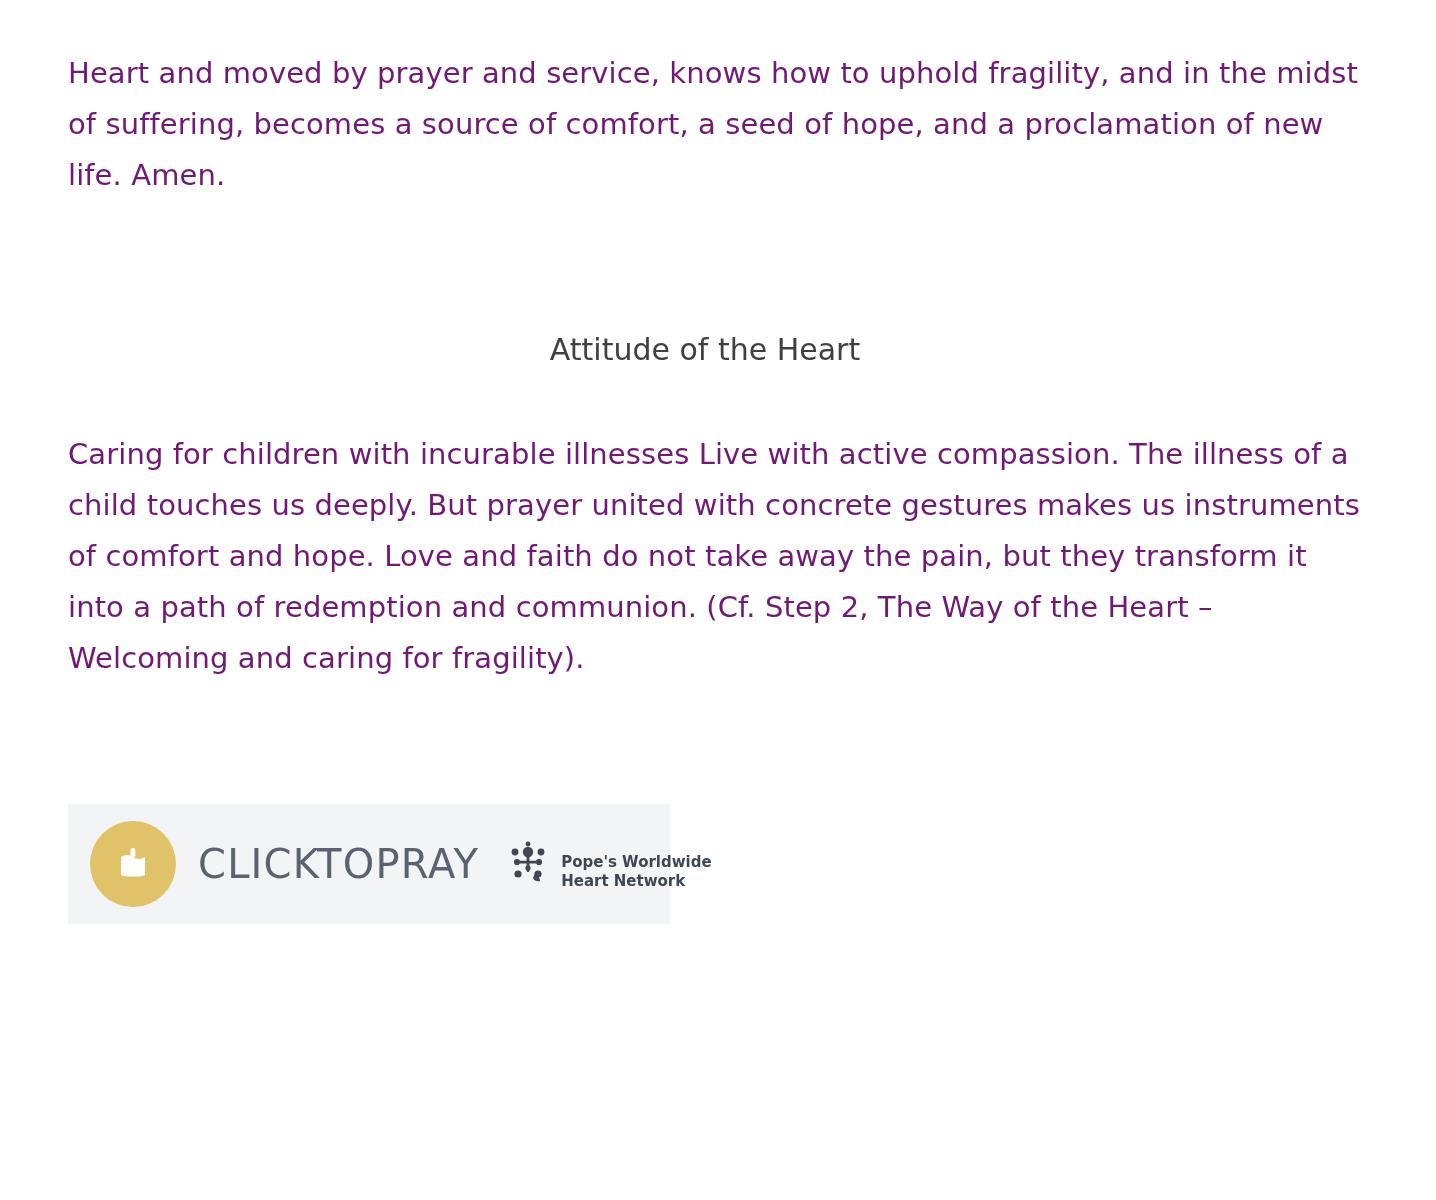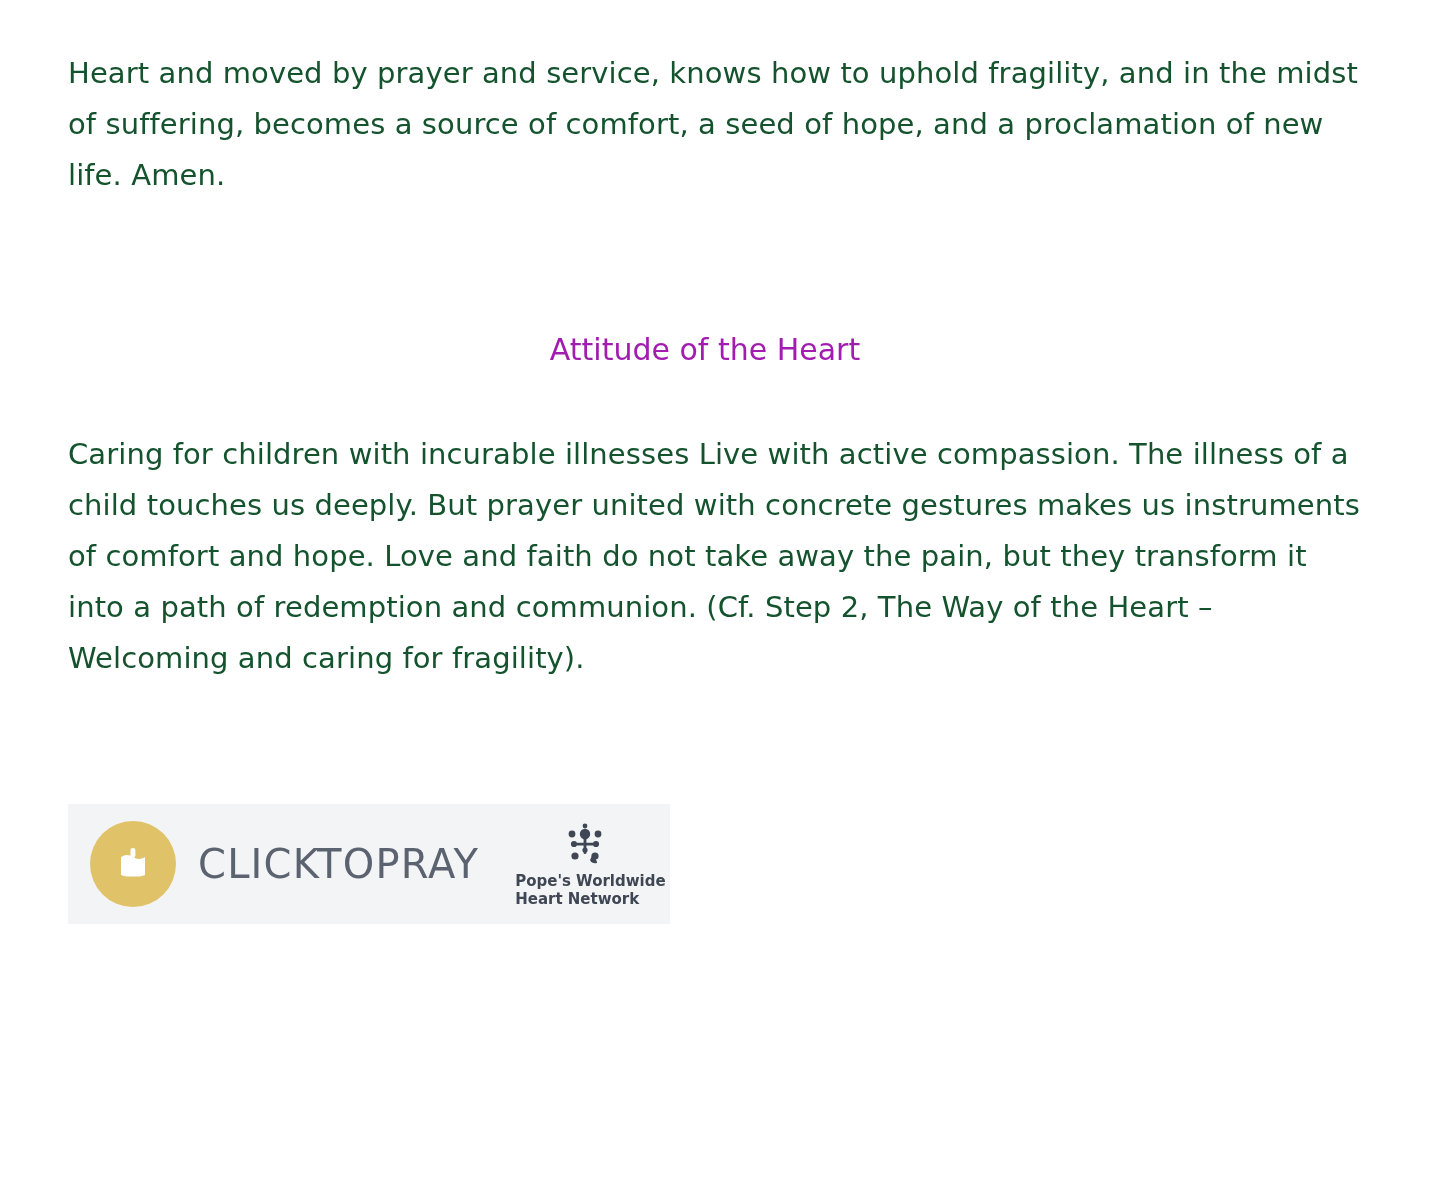--- a/index.html
+++ b/index.html
@@ -16,33 +16,33 @@
   .page {
     position: relative;
     width: 1436px;
     min-height: 1200px;
     box-sizing: border-box;
     padding: 40px 70px 0 68px;
   }
   .body-text {
     font-size: 29px;
     line-height: 1.76;
-    color: #14532d;
+    color: #701a75;
     letter-spacing: 0.1px;
     margin: 0;
     font-weight: 400;
   }
   .para-top {
     margin-top: 8px;
   }
   .section-title {
     text-align: center;
     font-size: 30px;
     line-height: 1.4;
-    color: #a21caf;
+    color: #404040;
     margin: 0;
     font-weight: 400;
     padding-right: 24px;
   }
   .spacer-a { height: 128px; }
   .spacer-b { height: 58px; }
   .spacer-c { height: 120px; }
 
   .footer-logo {
     background: #f3f4f6;
@@ -67,23 +67,22 @@
   .logo-word {
     font-family: "DejaVu Sans", sans-serif;
     font-size: 40px;
     letter-spacing: 1.2px;
     color: #5c6370;
     margin-left: 22px;
     white-space: nowrap;
   }
   .pwpn {
     display: flex;
-    align-items: center;
+    align-items: flex-end;
     margin-left: 26px;
-    flex-direction: column;
   }
   .pwpn-mark { flex: 0 0 auto; }
   .pwpn-text {
     margin-left: 10px;
     font-size: 15px;
     line-height: 1.25;
     color: #3f4654;
     font-weight: 700;
     white-space: nowrap;
   }

